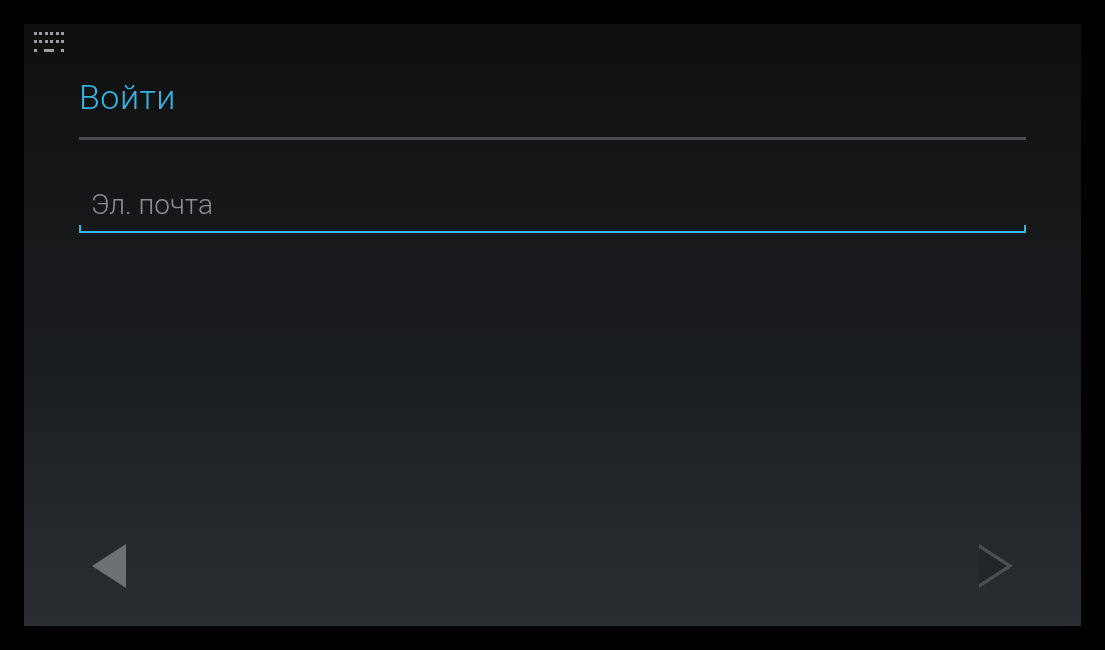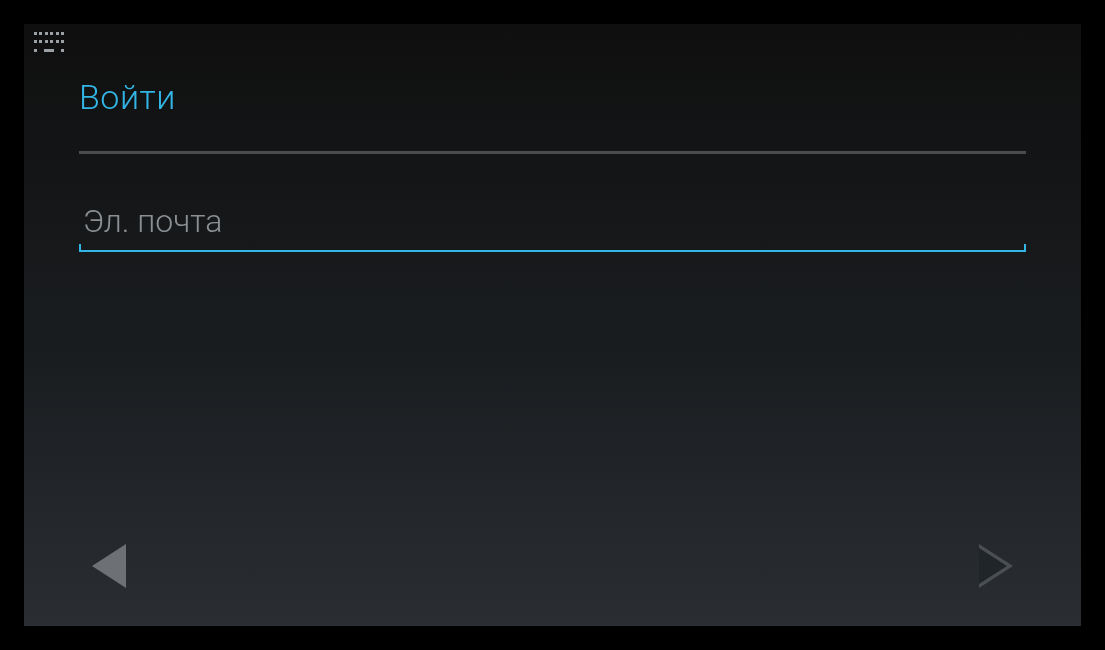--- a/index.html
+++ b/index.html
@@ -50,41 +50,42 @@
       width: 10px;
     }
     .content {
       padding: 18px 55px 0 55px;
     }
     .title {
       color: #33b5e5;
       font-size: 34px;
       font-weight: 300;
       letter-spacing: 0.5px;
-      padding-bottom: 34px;
+      padding-bottom: 20px;
     }
     .title-divider {
       height: 3px;
       background: #4a4d50;
       margin-bottom: 42px;
     }
     .field-wrap {
       position: relative;
       margin-bottom: 28px;
     }
     .text-input {
       width: 100%;
       background: transparent;
       border: none;
       outline: none;
       color: #ddd;
-      font-size: 32px;
+      font-size: 28px;
       font-weight: 300;
       font-family: inherit;
       padding: 6px 0 10px 4px;
+      margin-left: 8px;
     }
     .text-input::placeholder {
       color: #8a8f93;
       font-weight: 300;
     }
     .underline {
       position: relative;
       height: 2px;
       background: #555a5e;
     }

